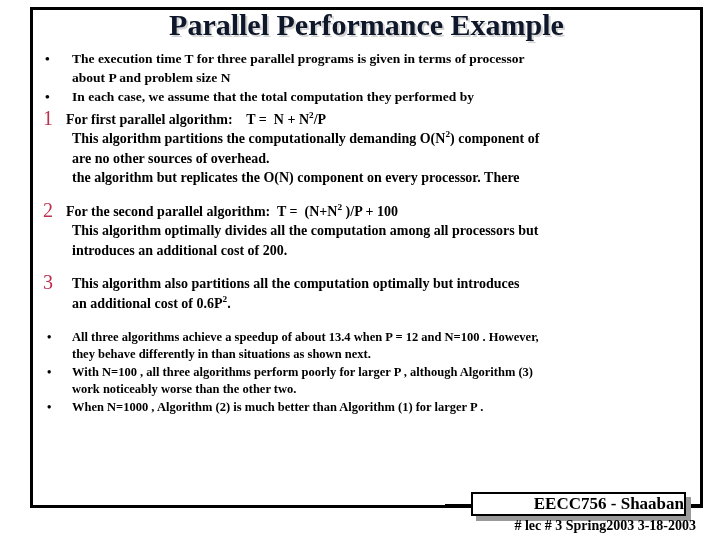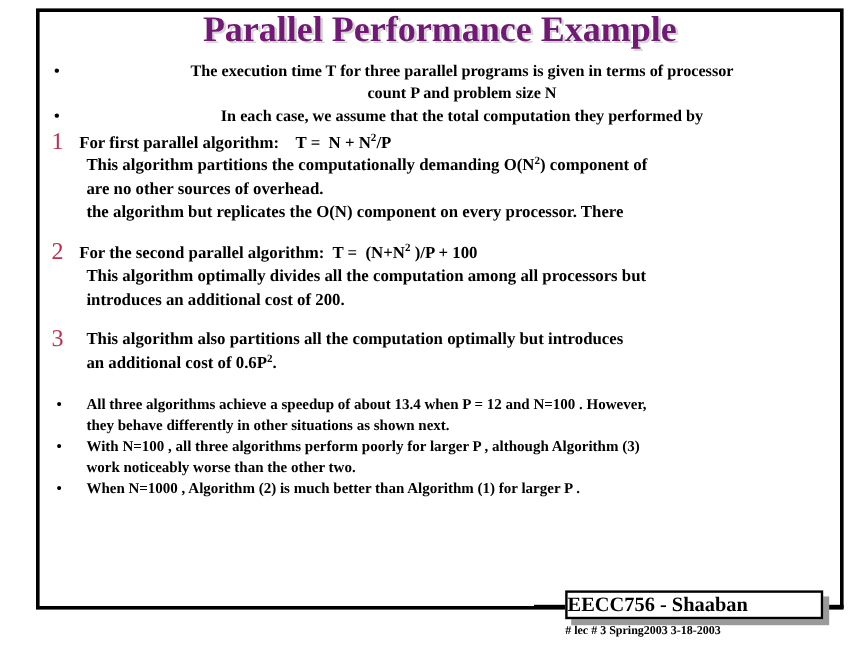--- a/index.html
+++ b/index.html
@@ -39,21 +39,21 @@
   #title {
     position: absolute;
     left: 30px;
     top: 8px;
     width: 673px;
     text-align: center;
     font-family: "Liberation Serif", "DejaVu Serif", serif;
     font-weight: bold;
     font-size: 30px;
     line-height: 34px;
-    color: #701a75;
+    color: #0f172a;
     text-shadow: 2px 2px 0 #d4d4d4;
     white-space: nowrap;
     letter-spacing: 0px;
   }
 
   
   #body {
     position: absolute;
     left: 36px;
     top: 50px;
@@ -76,21 +76,21 @@
     line-height: 18.5px;
     margin-bottom: 0px;
   }
   .bullet-row .dot {
     position: absolute;
     left: 9px;
     top: 0px;
     font-size: 13.5px;
     line-height: 18.5px;
   }
-  .bullet-row .ln { display: block; white-space: nowrap; text-align: center; }
+  .bullet-row .ln { display: block; white-space: nowrap; }
 
   
   .num-row {
     position: relative;
     padding-left: 30px;
     font-size: 14px;
     line-height: 19.5px;
   }
   .num-row .num {
     position: absolute;
@@ -154,60 +154,60 @@
   }
   #footer-box {
     position: absolute;
     left: 471px;
     top: 492px;
     width: 215px;
     height: 24px;
     background: #ffffff;
     border: 2px solid #000000;
     box-sizing: border-box;
-    text-align: left;
+    text-align: right;
   }
   #footer-box .lbl {
     display: block;
     font-family: "Liberation Serif", "DejaVu Serif", serif;
     font-weight: bold;
     font-size: 17px;
     line-height: 20px;
     color: #000000;
     white-space: nowrap;
   }
   #footer-meta {
     position: absolute;
     left: 471px;
     top: 520px;
     width: 225px;
-    text-align: left;
-    font-family: "Liberation Serif", "DejaVu Serif", serif;
-    font-weight: bold;
-    font-size: 10px;
+    text-align: right;
+    font-family: "Liberation Serif", "DejaVu Serif", serif;
+    font-weight: bold;
+    font-size: 14px;
     line-height: 11px;
     color: #000000;
     white-space: nowrap;
   }
 </style>
 </head>
 <body>
 
 <div id="slide">
 
   <div id="slide-frame"></div>
 
   <div id="title">Parallel Performance Example</div>
 
   <div id="body">
 
     <div class="blk bullet-row" style="margin-top:0px;">
       <span class="dot">•</span>
       <span class="ln">The execution time T for three parallel programs is given in terms of processor</span>
-      <span class="ln">count  P and problem size  N</span>
+      <span class="ln">about  P and problem size  N</span>
     </div>
 
     <div class="blk bullet-row" style="margin-top:1px;">
       <span class="dot">•</span>
       <span class="ln">In each case, we assume that the total computation they performed by</span>
     </div>
 
     <div class="blk num-row" style="margin-top:3px;">
       <span class="num">1</span>
       <span class="ln">For first parallel algorithm:&nbsp;&nbsp;&nbsp; T =&nbsp; N + N<sup>2</sup>/P</span>
@@ -225,21 +225,21 @@
 
     <div class="blk num-row" style="margin-top:14px;">
       <span class="num">3</span>
       <span class="ln ind">This algorithm also partitions all the computation optimally but introduces</span>
       <span class="ln ind">an additional cost of 0.6P<sup>2</sup>.</span>
     </div>
 
     <div class="blk small-row" style="margin-top:16px;">
       <span class="dot">•</span>
       <span class="ln">All three algorithms achieve a speedup of about 13.4  when  P = 12 and N=100 .  However,</span>
-      <span class="ln">they behave differently in other situations as shown next.</span>
+      <span class="ln">they behave differently in than situations as shown next.</span>
     </div>
 
     <div class="blk small-row" style="margin-top:1px;">
       <span class="dot">•</span>
       <span class="ln">With N=100 , all three algorithms perform poorly for larger P , although Algorithm (3)</span>
       <span class="ln">work noticeably worse than the other two.</span>
     </div>
 
     <div class="blk small-row" style="margin-top:1px;">
       <span class="dot">•</span>

